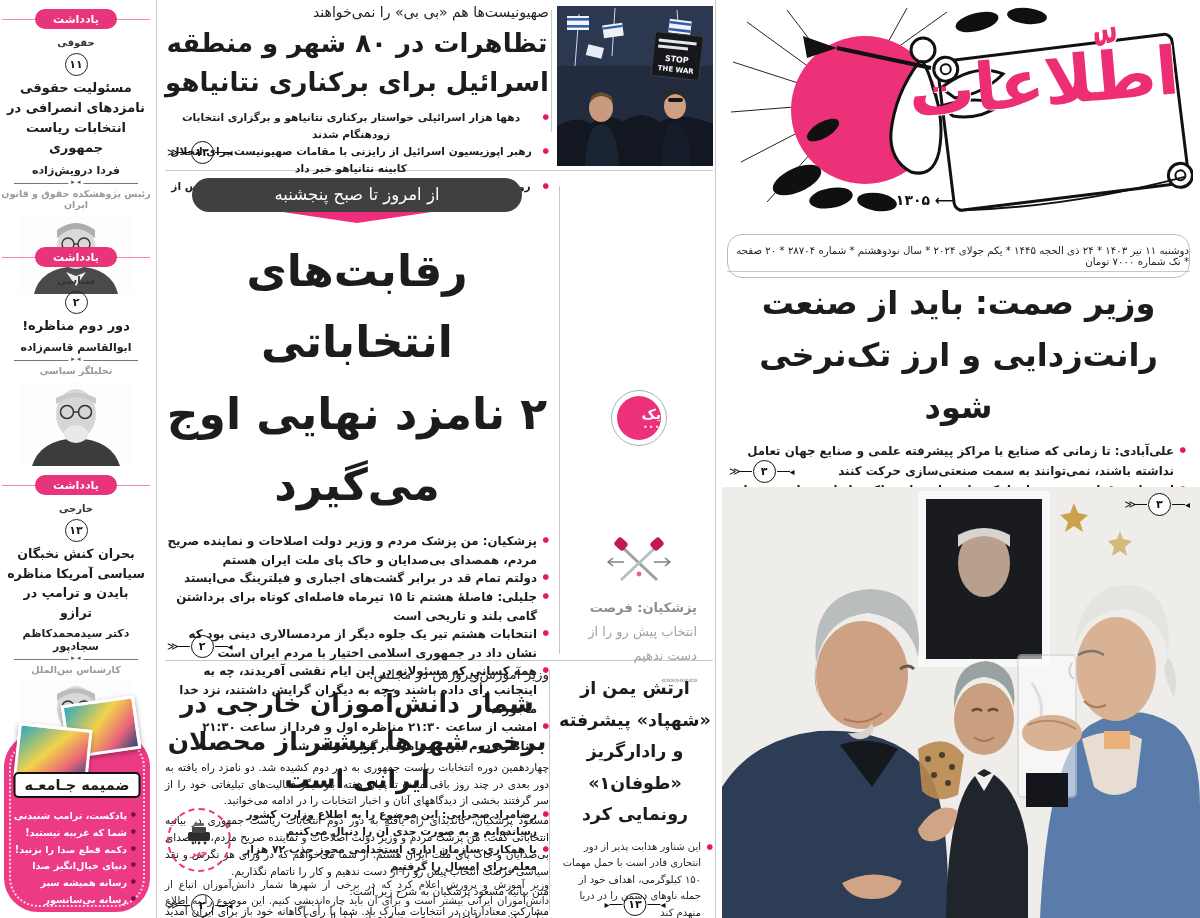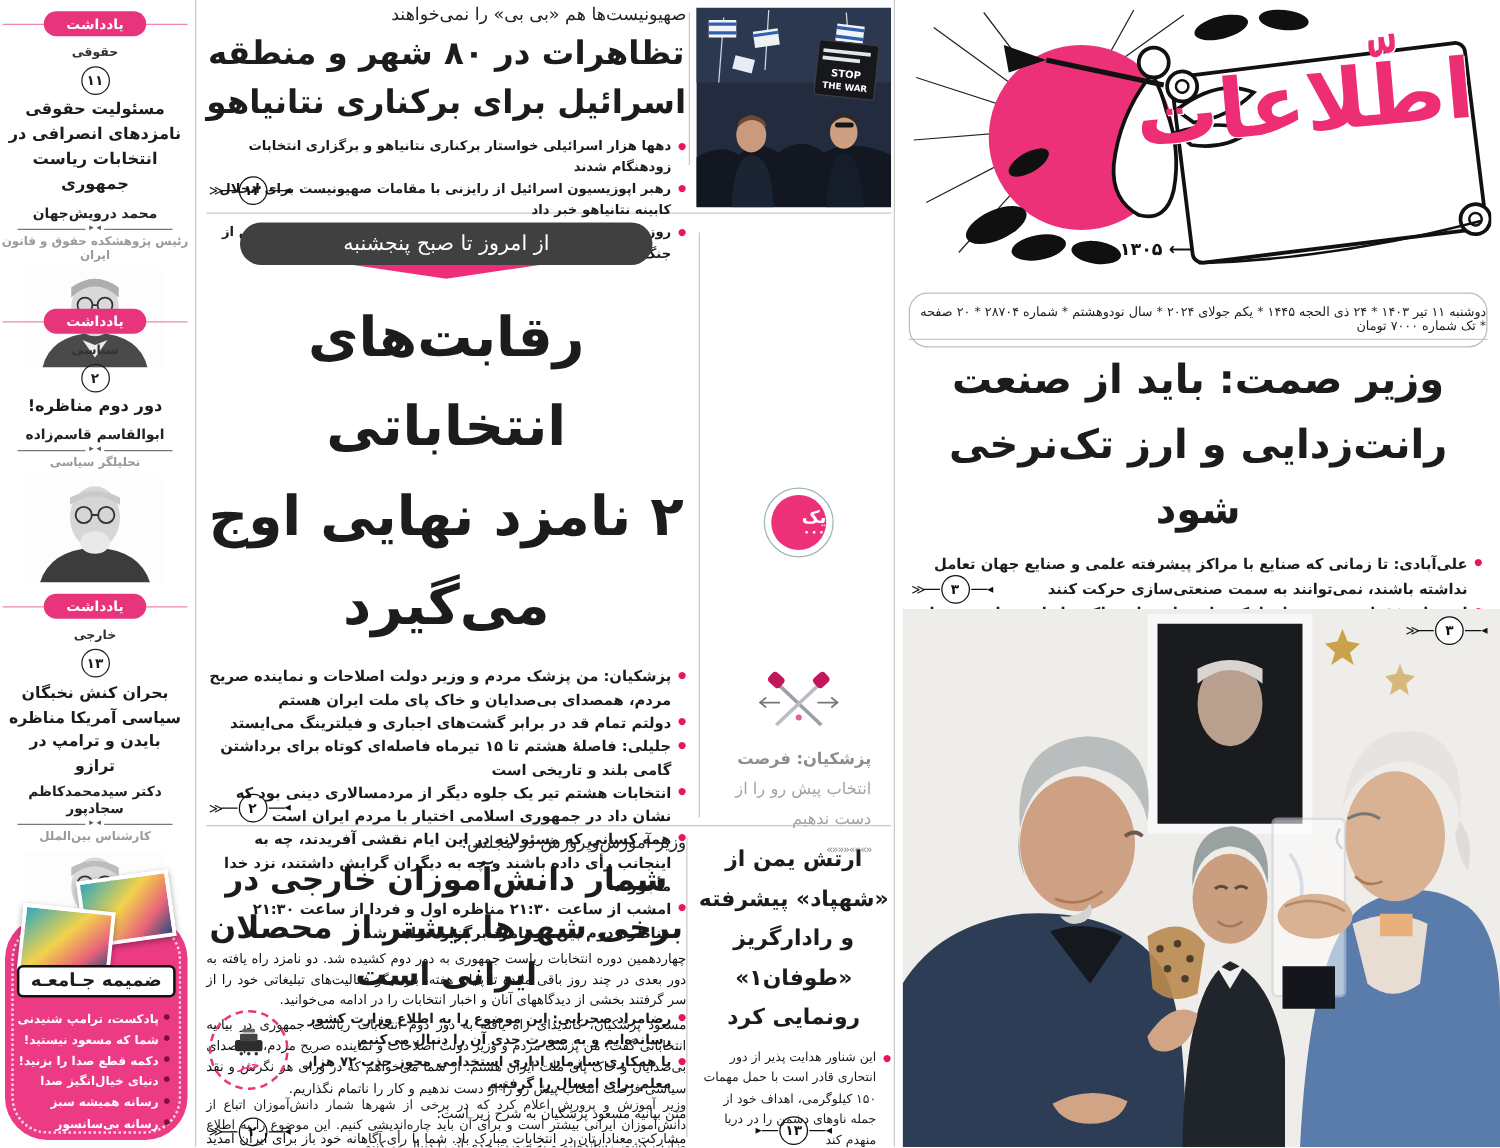--- a/index.html
+++ b/index.html
@@ -55,21 +55,21 @@
   .pageref { display:flex; align-items:center; color:#111; }
   .pageref .tri { font-size:10px; line-height:1; }
   .pageref .ln { width:13px; height:1px; background:#111; }
   .pageref .num { width:23px; height:23px; border:1.3px solid #111; border-radius:50%; display:flex;
                   align-items:center; justify-content:center; font-size:11px; font-weight:bold; margin:0 1px; }
   .pageref .dbl { font-size:11px; letter-spacing:-2px; line-height:1; }
 
   
   .israel { position:absolute; left:165px; top:4px; width:384px; height:162px; }
   .israel-title { font-size:26px; font-weight:bold; line-height:1.5; text-align:center; margin-top:4px; }
-  .israel .blist { margin-top:7px; }
+  .israel .blist { margin-top:7px;text-align:center; }
   .israel .blist li { font-size:10.6px; font-weight:600; line-height:1.62; }
   .israel-photo { position:absolute; left:557px; top:6px; width:156px; height:160px; overflow:hidden; }
 
   
   .main-story { position:absolute; left:165px; top:178px; width:384px; height:480px; }
   .banner-wrap { text-align:center; }
   .banner { display:inline-block; width:330px; background:#404040; color:#fff; border-radius:17px;
             font-size:16.5px; font-weight:normal; padding:7px 0 8px; }
   .banner-tri { width:0; height:0; margin:-2px auto 0; border-left:88px solid transparent;
                 border-right:88px solid transparent; border-top:13px solid #ef2e7b; }
@@ -140,21 +140,21 @@
   <div class="vr" style="left:549px; top:670px; height:240px;"></div>
   <div class="hr" style="left:165px; top:170px; width:548px;"></div>
   <div class="hr" style="left:165px; top:660px; width:548px;"></div>
   <div class="hr" style="left:727px; top:271px; width:463px;"></div>
 
   <div class="note" style="top:8px;">
     <div class="pill-row"><span class="pill">یادداشت</span></div>
     <div class="note-cat">حقوقی</div>
     <div class="page-circle">۱۱</div>
     <div class="note-title">مسئولیت حقوقی نامزدهای انصرافی در انتخابات ریاست جمهوری</div>
-    <div class="note-author">محمد درویش‌جهان</div>
+    <div class="note-author">فردا درویش‌زاده</div>
     <div class="note-div"></div>
     <div class="note-role">رئیس پژوهشکده حقوق و قانون ایران</div>
     <svg class="portrait" width="112" height="78" viewBox="0 0 112 78">
       <rect width="112" height="78" fill="#fdfdfd"></rect>
       <path d="M14 78 Q20 52 56 50 Q92 52 98 78 Z" fill="#4a4a4a"></path>
       <path d="M46 56 L56 70 L66 56 L56 60 Z" fill="#ececec"></path>
       <ellipse cx="56" cy="30" rx="19" ry="23" fill="#d9d9d9"></ellipse>
       <path d="M37 22 Q56 4 75 22 L75 14 Q56 0 37 14 Z" fill="#aeaeae"></path>
       <circle cx="48" cy="28" r="6" fill="none" stroke="#333" stroke-width="1.4"></circle>
       <circle cx="64" cy="28" r="6" fill="none" stroke="#333" stroke-width="1.4"></circle>
@@ -206,21 +206,21 @@
 
   <div class="supp">
     <div class="supp-box"></div>
     <div class="supp-covers">
       <div class="cover c1"></div>
       <div class="cover c2"></div>
     </div>
     <div class="supp-title">ضمیمه جـامعـه</div>
     <ul class="supp-list">
       <li>پادکست، ترامپ شنیدنی</li>
-      <li>شما که مسعود نیستید!</li>
+      <li>شما که غریبه نیستید!</li>
       <li>دکمه قطع صدا را بزنید!</li>
       <li>دنیای خیال‌انگیز صدا</li>
       <li>رسانه همیشه سبز</li>
       <li>رسانه بی‌سانسور</li>
     </ul>
   </div>
 
   <div class="israel">
     <div class="kicker">صهیونیست‌ها هم «بی بی» را نمی‌خواهند</div>
     <div class="israel-title">تظاهرات در ۸۰ شهر و منطقه اسرائیل برای برکناری نتانیاهو</div>

